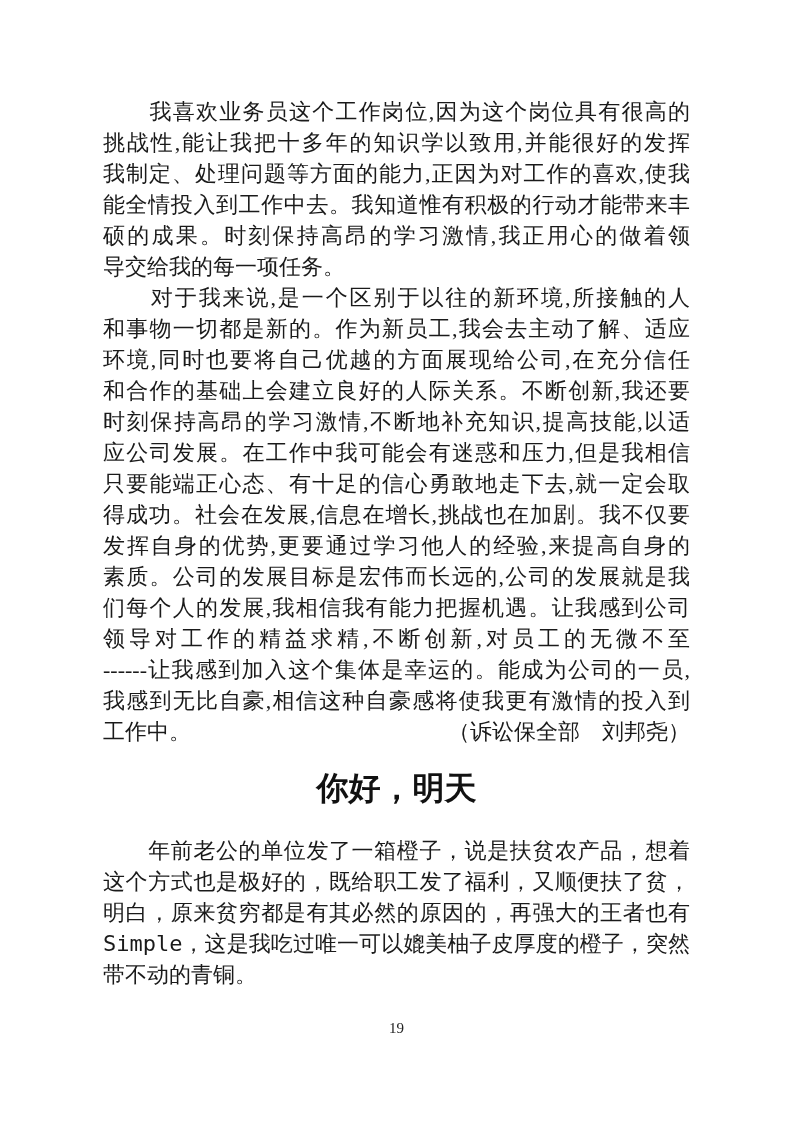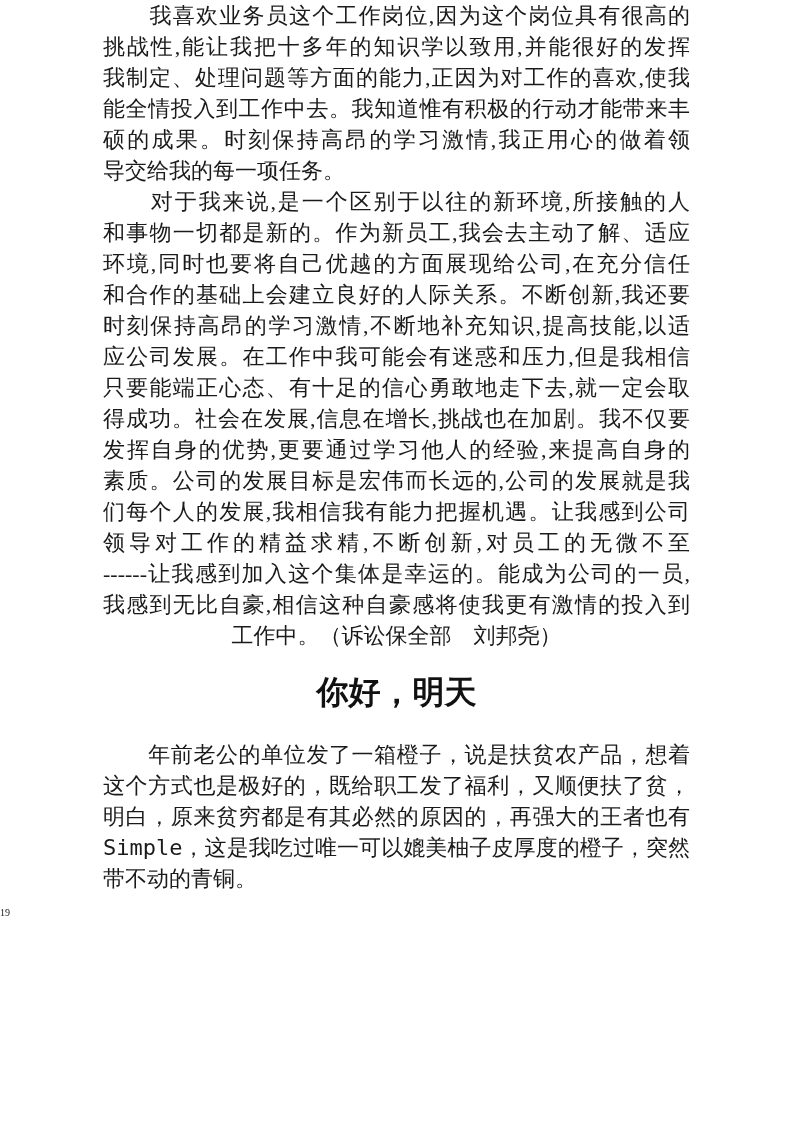--- a/index.html
+++ b/index.html
@@ -4,53 +4,54 @@
 <style>
   html, body { margin: 0; padding: 0; }
   body {
     width: 793px;
     height: 1122px;
     background: #ffffff;
     font-family: "Liberation Serif", "DejaVu Serif", serif;
     color: #1a1a1a;
     overflow: hidden;
   }
-  .page { }
+  .page { padding-top: 96px; }
   .textblock {
     width: 587px;
     margin: 0 auto;
     font-size: 22px;
     line-height: 31px;
   }
   .line {
     text-align: justify;
     text-align-last: justify;
     text-justify: inter-character;
   }
   .line.endline { text-align-last: left; }
   .sig-line {
     display: flex;
-    justify-content: center;
+    justify-content: space-between;
     line-height: 31px;
   }
   .heading {
     width: 587px;
     margin: 24px auto 0 auto;
     text-align: center;
     font-family: "Liberation Sans", "DejaVu Sans", sans-serif;
     font-weight: bold;
     font-size: 32px;
     line-height: 34px;
     color: #111111;
   }
   .para3 { margin-top: 30px; }
   .latin { font-family: "DejaVu Sans Mono", "Liberation Mono", monospace; }
   .page-number {
-    margin-top: 9px;
-    font-size: 10px;
+    margin-top: 28px;
+    text-align: center;
+    font-size: 15px;
     line-height: 20px;
     color: #222222;
   }
 </style>
 </head>
 <body>
 
 <div class="page">
 
   <div class="textblock">

